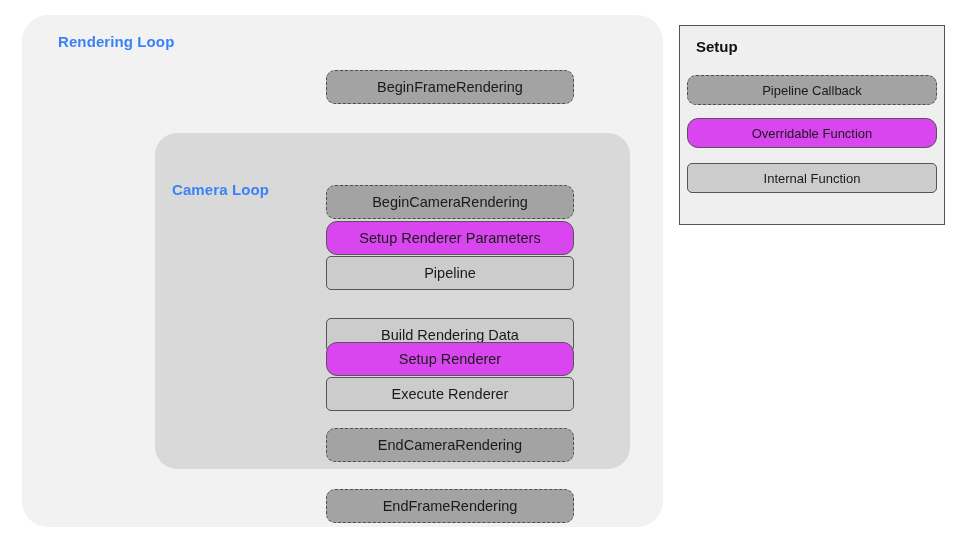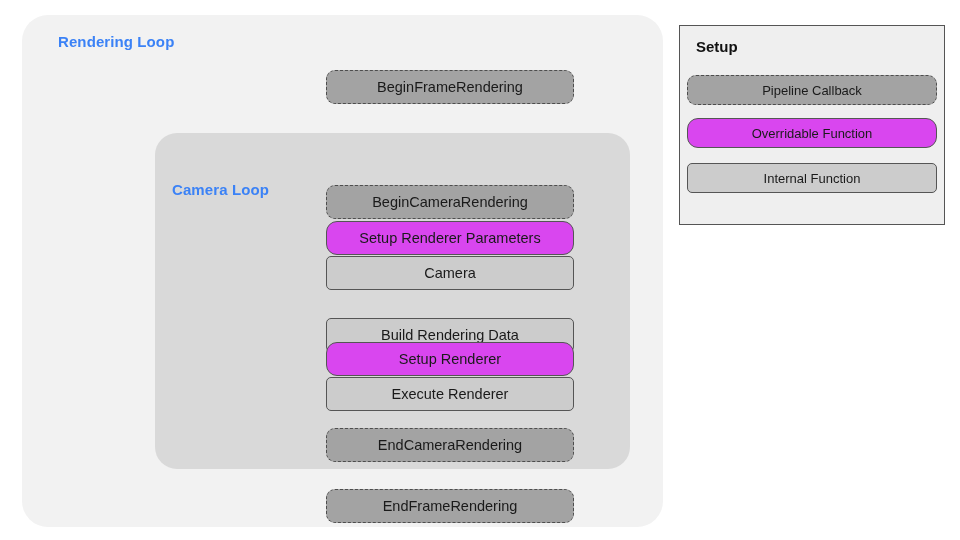--- a/index.html
+++ b/index.html
@@ -131,21 +131,21 @@
 
 <div id="camera-loop-panel"></div>
 <div class="panel-title" id="camera-loop-title">Camera Loop</div>
 
 <div class="flow-box box-callback" style="top:70px">BeginFrameRendering</div>
 
 <div class="flow-box box-callback" style="top:185px">BeginCameraRendering</div>
 
 <div class="flow-box box-overridable" style="top:221px">Setup Renderer Parameters</div>
 
-<div class="flow-box box-internal" style="top:256px">Camera</div>
+<div class="flow-box box-internal" style="top:256px">Pipeline</div>
 
 <div class="flow-box box-internal" style="top:318px">Build Rendering Data</div>
 
 <div class="flow-box box-overridable" style="top:342px">Setup Renderer</div>
 
 <div class="flow-box box-internal" style="top:377px">Execute Renderer</div>
 
 <div class="flow-box box-callback" style="top:428px">EndCameraRendering</div>
 
 <div class="flow-box box-callback" style="top:489px">EndFrameRendering</div>

